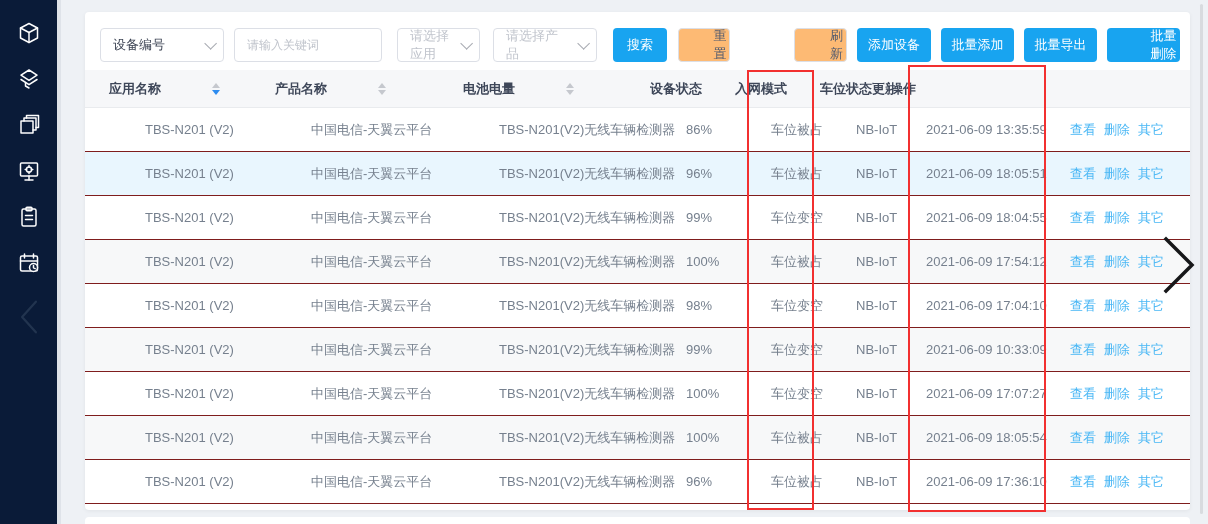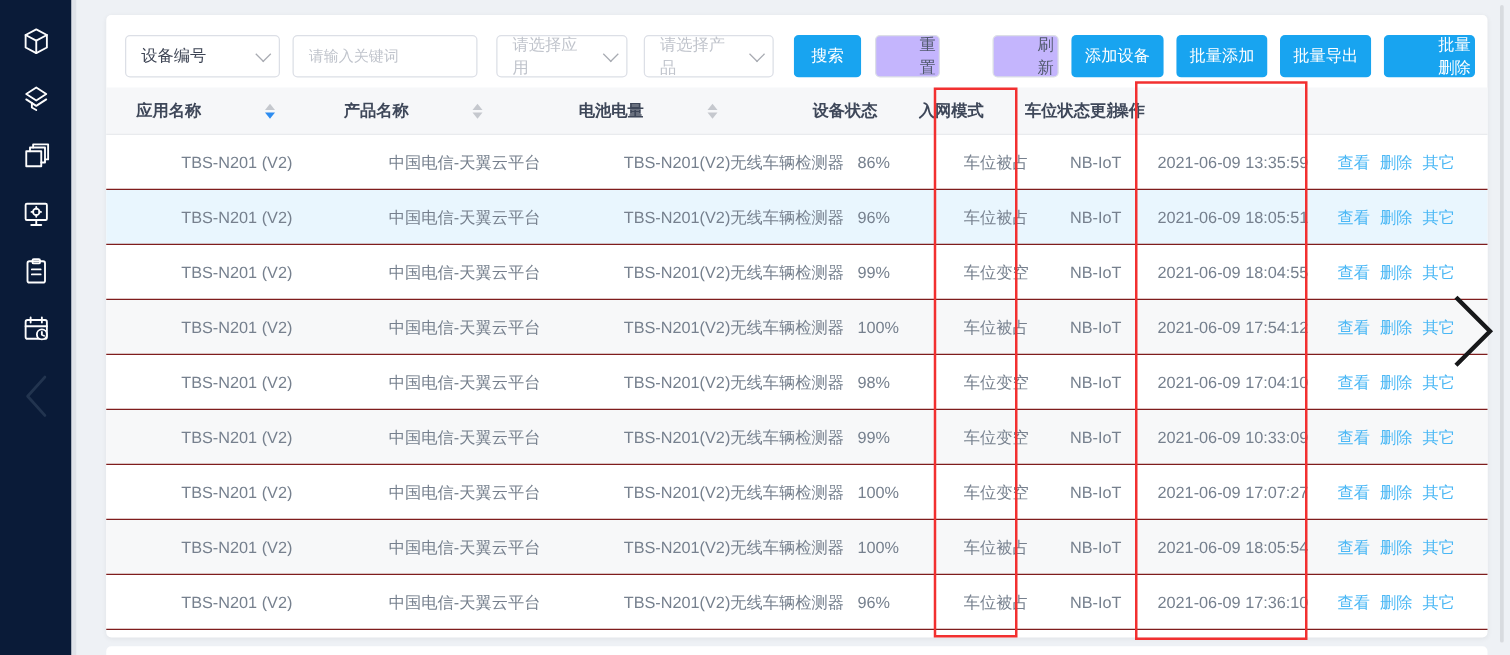--- a/index.html
+++ b/index.html
@@ -45,21 +45,21 @@
   .select { justify-content:space-between; padding:0 10px 0 12px; color:#3c4353; cursor:pointer; }
   .select.placeholder { color:#c0c4cc; }
   .chev { width:9px; height:9px; border-right:1.5px solid #a8abb2; border-bottom:1.5px solid #a8abb2;
           transform:rotate(45deg) translateY(-3px); margin-left:8px; flex:0 0 auto; }
   .input { padding:0 12px; }
   .input input { border:none; outline:none; width:100%; font-size:12px; color:#3c4353; font-family:inherit; }
   .input input::placeholder { color:#c0c4cc; }
   .btn { height:34px; border-radius:4px; border:1px solid transparent; font-size:13px;
          display:flex; align-items:center; justify-content:center; cursor:pointer; font-family:inherit; }
   .btn-primary { background:#18a4f0; color:#fff; }
-  .btn-plain { background:#c4b5fd; border-color:#dcdfe6; color:#515a6e;padding-left:32px; }
+  .btn-plain { background:#fdba74; border-color:#dcdfe6; color:#515a6e;padding-left:32px; }
 
   
   .table { position:absolute; left:0; right:0; top:58px; }
   .trow {
     display:grid;
     grid-template-columns:190px 188px 187px 85px 85px 70px 144px 1fr;
     align-items:center;
   }
   .thead { height:38px; background:#f6f7f9; color:#3e4759; font-weight:bold; border-bottom:1px solid #e9ebee; }
   .th, .td { padding-right:6px; white-space:nowrap; overflow:hidden; }
@@ -142,21 +142,21 @@
 <div class="card">
 
   <div class="toolbar">
     <div class="ctl select" style="width:124px;">
       <span>设备编号</span>
       <span class="chev"></span>
     </div>
     <div class="ctl input" style="width:148px; margin-left:10px;">
       <input placeholder="请输入关键词" style="">
     </div>
-    <div class="ctl select placeholder" style="width:105px; margin-left:15px;justify-content:flex-end;">
+    <div class="ctl select placeholder" style="width:83px; margin-left:15px;justify-content:flex-end;">
       <span>请选择应用</span>
       <span class="chev"></span>
     </div>
     <div class="ctl select placeholder" style="width:104px; margin-left:13px;">
       <span>请选择产品</span>
       <span class="chev"></span>
     </div>
     <button class="btn btn-primary" style="width:54px; margin-left:16px;">搜索</button>
     <button class="btn btn-plain" style="width:52px; margin-left:11px;">重置</button>
 

